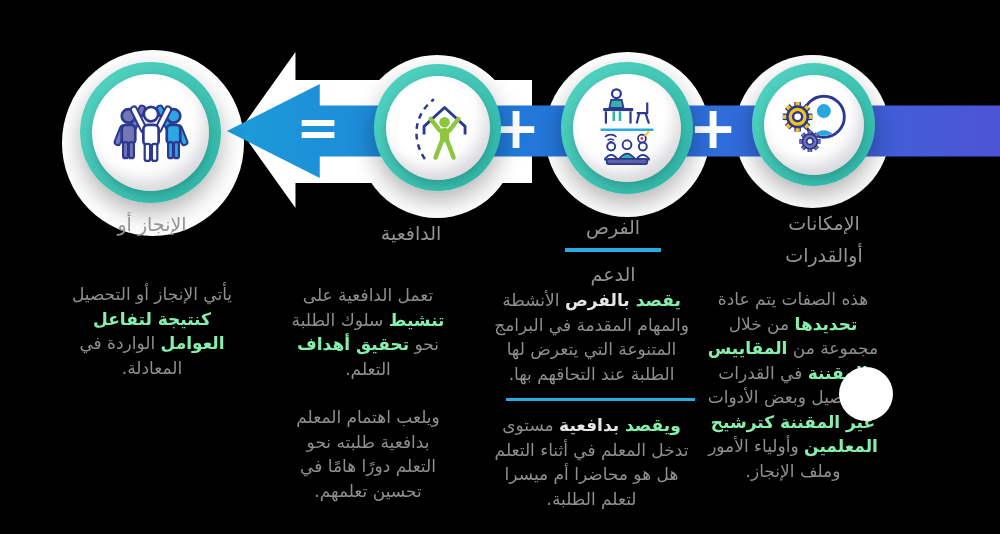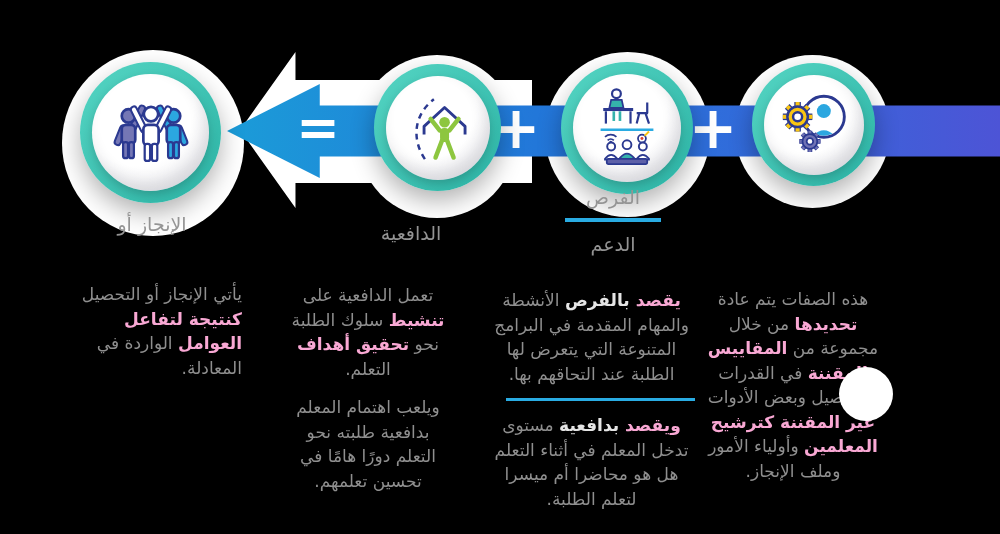--- a/index.html
+++ b/index.html
@@ -40,34 +40,34 @@
   .node-opportunities{left:561px;top:62px;width:132px;height:132px;}
   .node-opportunities .inner{width:108px;height:108px;}
   .node-abilities{left:752px;top:63px;width:123px;height:123px;}
   .node-abilities .inner{width:100px;height:100px;}
   .node svg{display:block;}
 
   
   .heading{position:absolute;z-index:4;color:#949494;font-size:19px;line-height:32px;text-align:center;font-weight:400;}
   .h-achievement{left:52px;top:208px;width:200px;}
   .h-motivation{left:311px;top:217px;width:200px;}
-  .h-opportunities{left:513px;top:181px;width:200px;}
+  .h-opportunities{left:513px;top:211px;width:200px;}
   .h-abilities{left:724px;top:207px;width:200px;}
   .underline{width:96px;height:4px;background:#29abe2;margin:5px auto 6px;}
 
   
   .body{position:absolute;z-index:4;color:#8f8f8f;font-size:17px;line-height:24.5px;text-align:center;}
   .body p{margin:0;}
-  .b-achievement{left:62px;top:282px;width:180px;text-align:right;}
+  .b-achievement{left:62px;top:282px;width:180px;text-align:center;}
   .b-motivation{left:285px;top:283px;width:166px;}
-  .b-motivation p + p{margin-top:14px;}
+  .b-motivation p + p{margin-top:24px;}
   .b-opportunities{left:488px;top:288px;width:207px;}
   .b-abilities{left:702px;top:287px;width:182px;}
   .divider{height:3px;background:#29abe2;margin:12px 0 12px 18px;}
-  .body span.b{font-weight:bold;color:#f9a8d4;}
+  .body span.b{font-weight:bold;color:#86efac;}
   .body span.c-blue{color:#e5e5e5;}
 </style>
 </head>
 <body>
 
 <div class="stage">
 
   <div class="blob blob-1"></div>
   <div class="blob blob-2"></div>
   <div class="blob blob-3"></div>
@@ -217,20 +217,24 @@
     <div>الإنجاز أو</div>
   </div>
   <div class="heading h-motivation">
     <div>الدافعية</div>
   </div>
   <div class="heading h-opportunities">
     <div>الفرص</div>
     <div class="underline"></div>
     <div>الدعم</div>
   </div>
+  <div class="heading h-abilities">
+    <div>الإمكانات</div>
+    <div>أوالقدرات</div>
+  </div>
 
   <div class="body b-achievement">
     <p><span>يأتي الإنجاز أو التحصيل </span><span class="b">كنتيجة لتفاعل العوامل</span><span> الواردة في المعادلة.</span></p>
   </div>
 
   <div class="body b-motivation">
     <p><span>تعمل الدافعية على </span><span class="b">تنشيط</span><span> سلوك الطلبة نحو </span><span class="b">تحقيق أهداف</span><span> التعلم.</span></p>
     <p><span>ويلعب اهتمام المعلم بدافعية طلبته نحو التعلم دورًا هامًا في تحسين تعلمهم.</span></p>
   </div>
 

